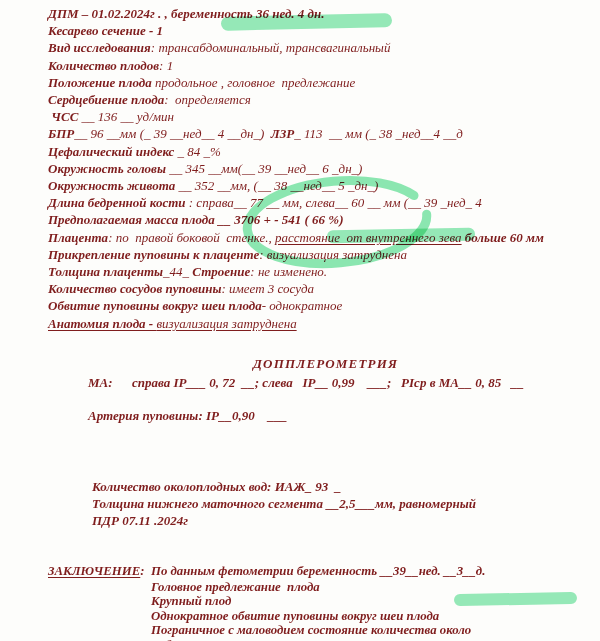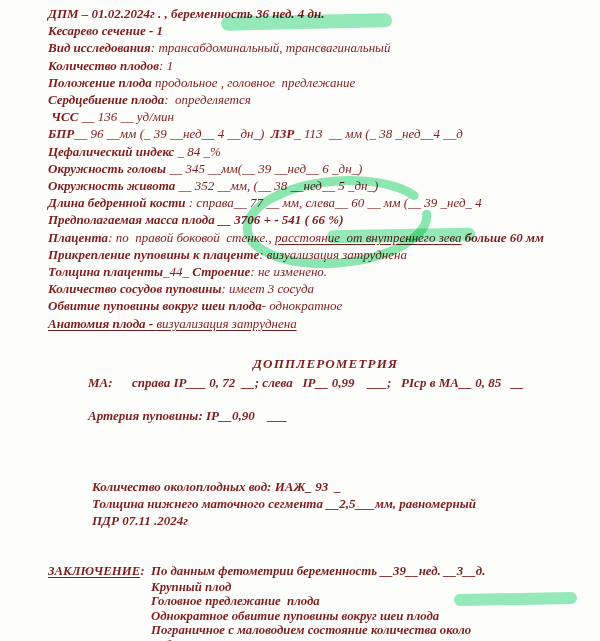--- a/index.html
+++ b/index.html
@@ -69,22 +69,22 @@
   <div class="umb-line">Артерия пуповины: IP__0,90    ___</div>
 
   <div class="amni">
     <div class="ln">Количество околоплодных вод: ИАЖ_ 93  _</div>
     <div class="ln">Толщина нижнего маточного сегмента __2,5___мм, равномерный</div>
     <div class="ln">ПДР 07.11 .2024г</div>
   </div>
 
   <div class="concl-head"><span class="b u">ЗАКЛЮЧЕНИЕ</span><span class="b">:  По данным фетометрии беременность __39__нед. __3__д.</span></div>
   <div class="concl-items">
+    <div class="ci">Головное предлежание  плода</div>
     <div class="ci">Крупный плод</div>
-    <div class="ci">Головное предлежание  плода</div>
     <div class="ci">Однократное обвитие пуповины вокруг шеи плода</div>
     <div class="ci">Пограничное с маловодием состояние количества около</div>
     <div class="ci">Рубец на матке</div>
   </div>
 
   <div class="hl hl-top"></div>
   <svg class="hl-ellipse" width="210" height="115" viewBox="0 0 210 115" aria-hidden="true">
     <ellipse cx="102" cy="54" rx="90" ry="41" transform="rotate(-5 102 54)" fill="none" stroke="#55dd8f" stroke-opacity="0.68" stroke-width="9" stroke-linecap="round" stroke-dasharray="402 46"></ellipse>
   </svg>
   <div class="hl hl-mid"></div>

